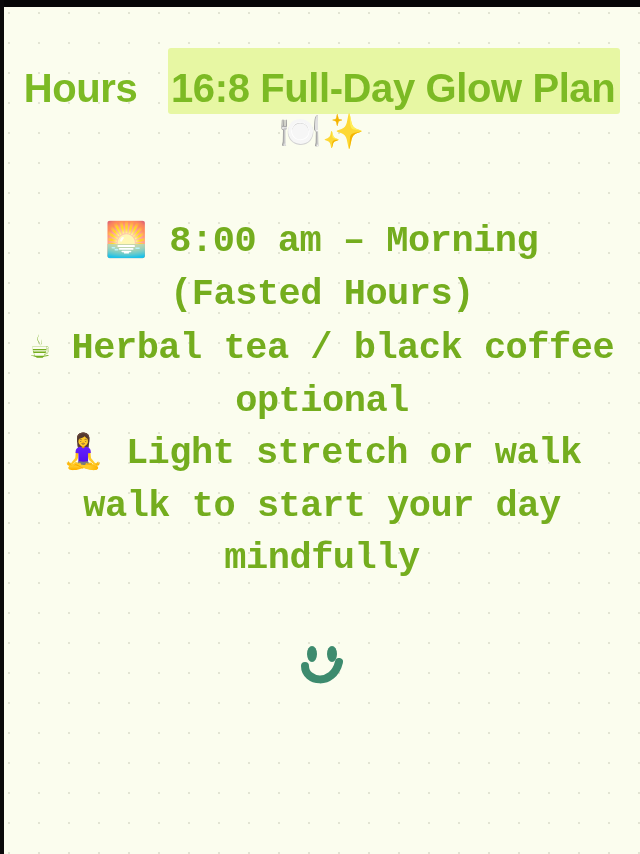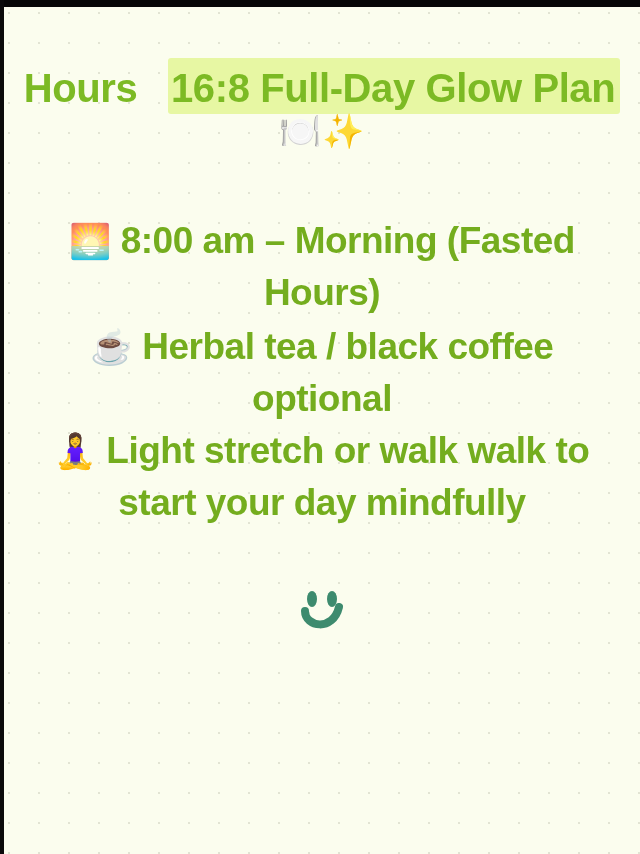--- a/index.html
+++ b/index.html
@@ -59,35 +59,36 @@
   .title-line {
     font-size: 40px;
     line-height: 46px;
     font-weight: 700;
     letter-spacing: -0.4px;
     color: #7cba24;
     white-space: nowrap;
   }
   .title-line .hl {
     background: #e7f7a3;
-    padding: 8px 5px 4px 3px;
+    padding: 18px 5px 4px 3px;
     border-radius: 3px;
     box-decoration-break: clone;
     margin-left: 20px;
     -webkit-box-decoration-break: clone;
   }
   .title-emoji {
     font-size: 34px;
     line-height: 44px;
     margin-top: -2px;
   }
 
   
   .body-block {
     margin-top: 62px;
+    font-family: Liberation Mono, monospace;
   }
   .body-line {
     color: #74ad1e;
     font-size: 37px;
     line-height: 52px;
     font-weight: 700;
     letter-spacing: -0.5px;
     padding: 0 6px;
   }
   .body-line.heading {

